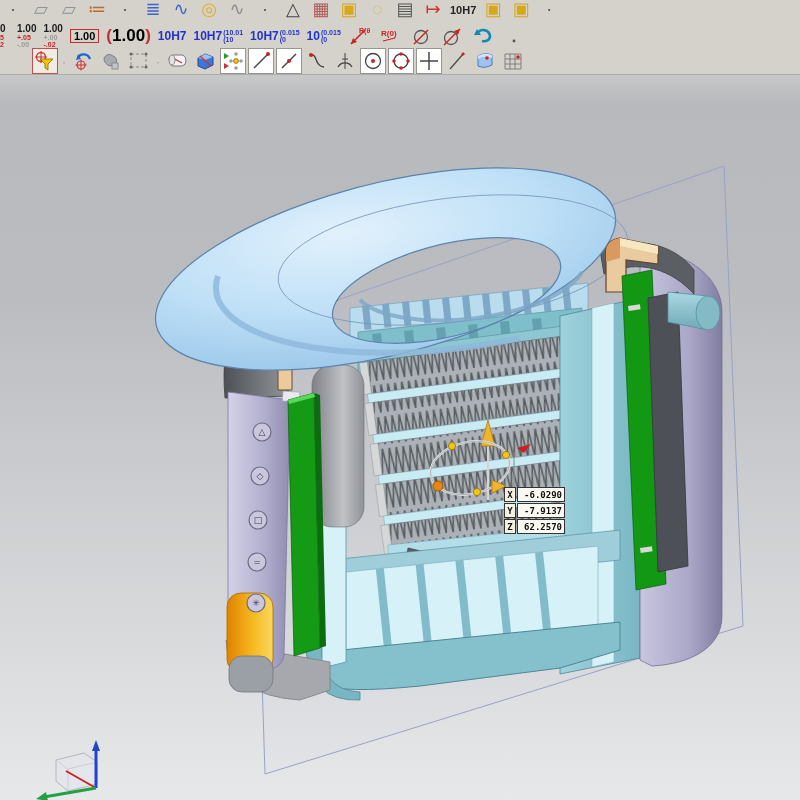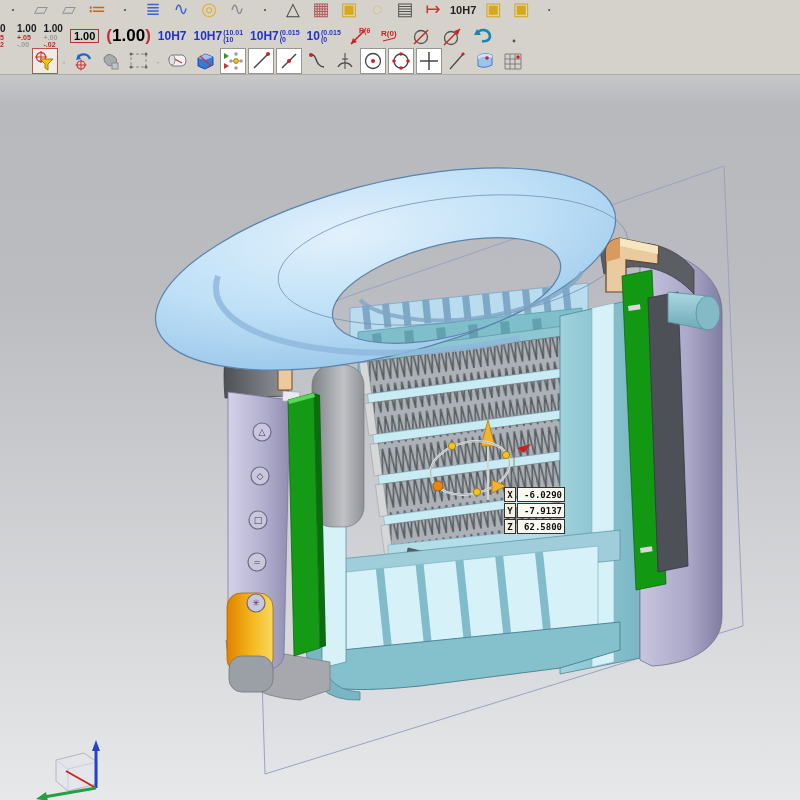--- a/index.html
+++ b/index.html
@@ -509,17 +509,17 @@
     <div class="rrow">
       <div class="rlab">X</div>
       <div class="rval">-6.0290</div>
     </div>
     <div class="rrow">
       <div class="rlab">Y</div>
       <div class="rval">-7.9137</div>
     </div>
     <div class="rrow">
       <div class="rlab">Z</div>
-      <div class="rval">62.5800</div>
+      <div class="rval">62.2570</div>
     </div>
   </div>
 
 </div>
 
 </body></html>

